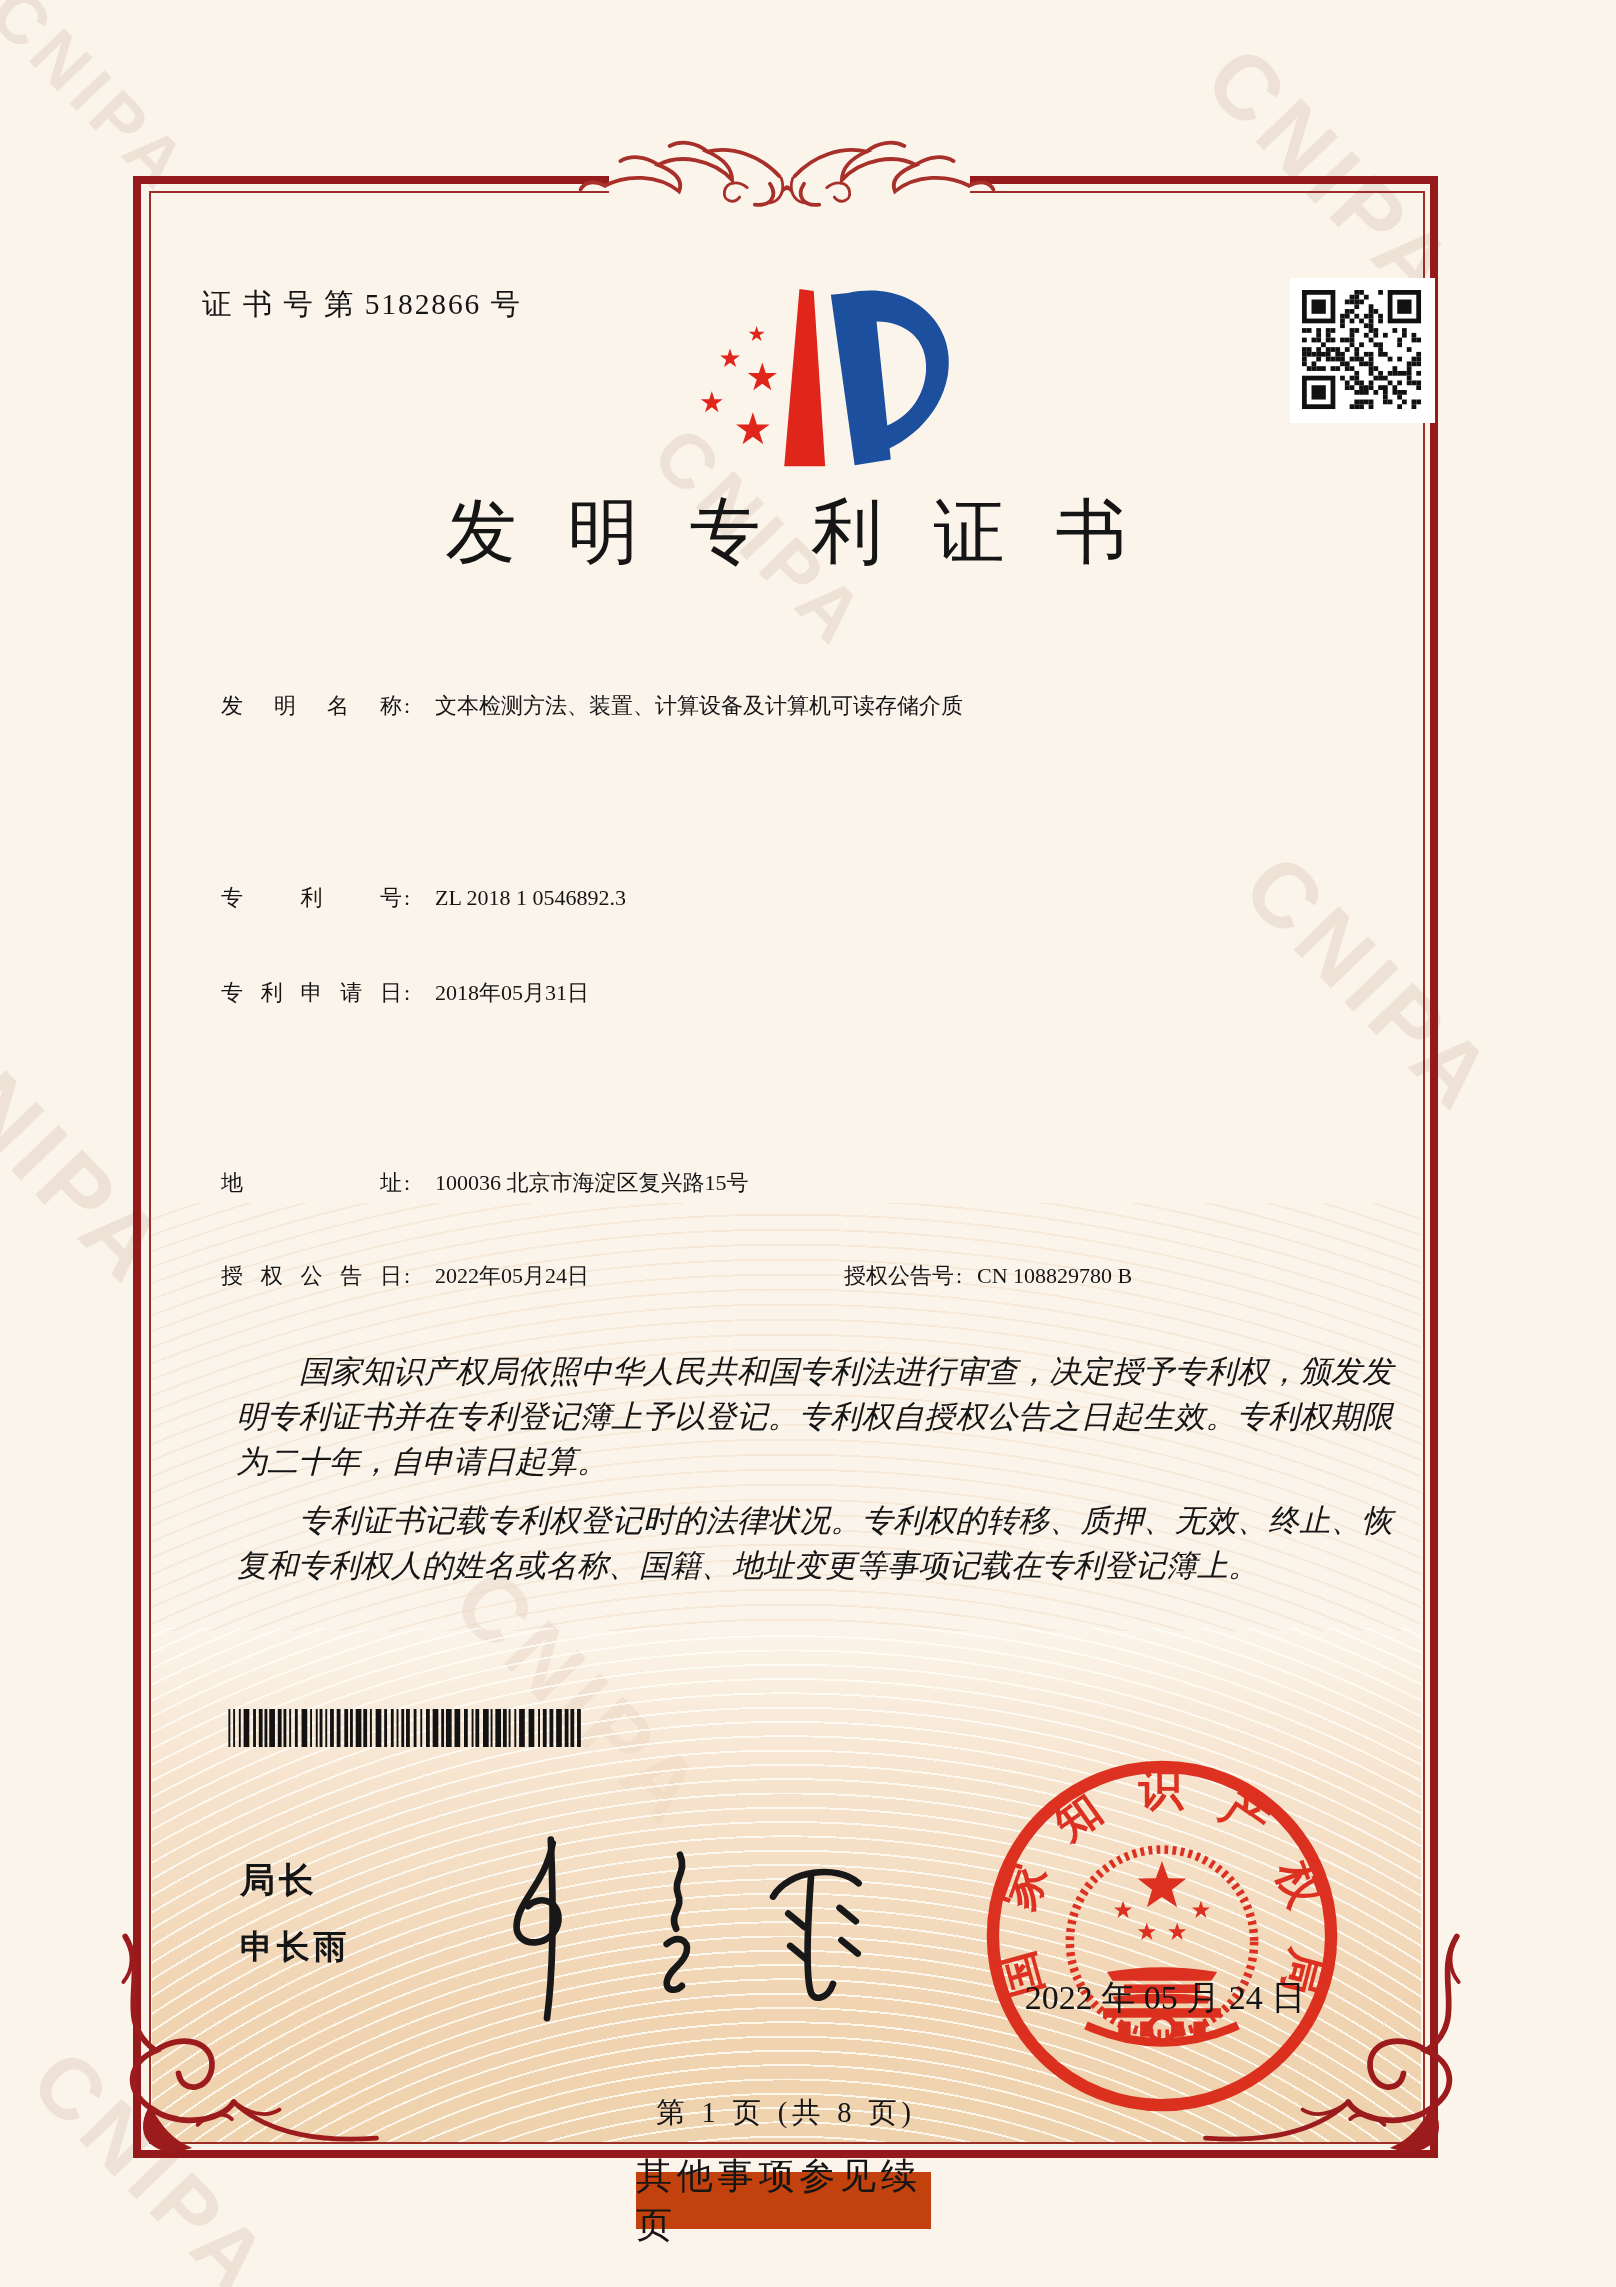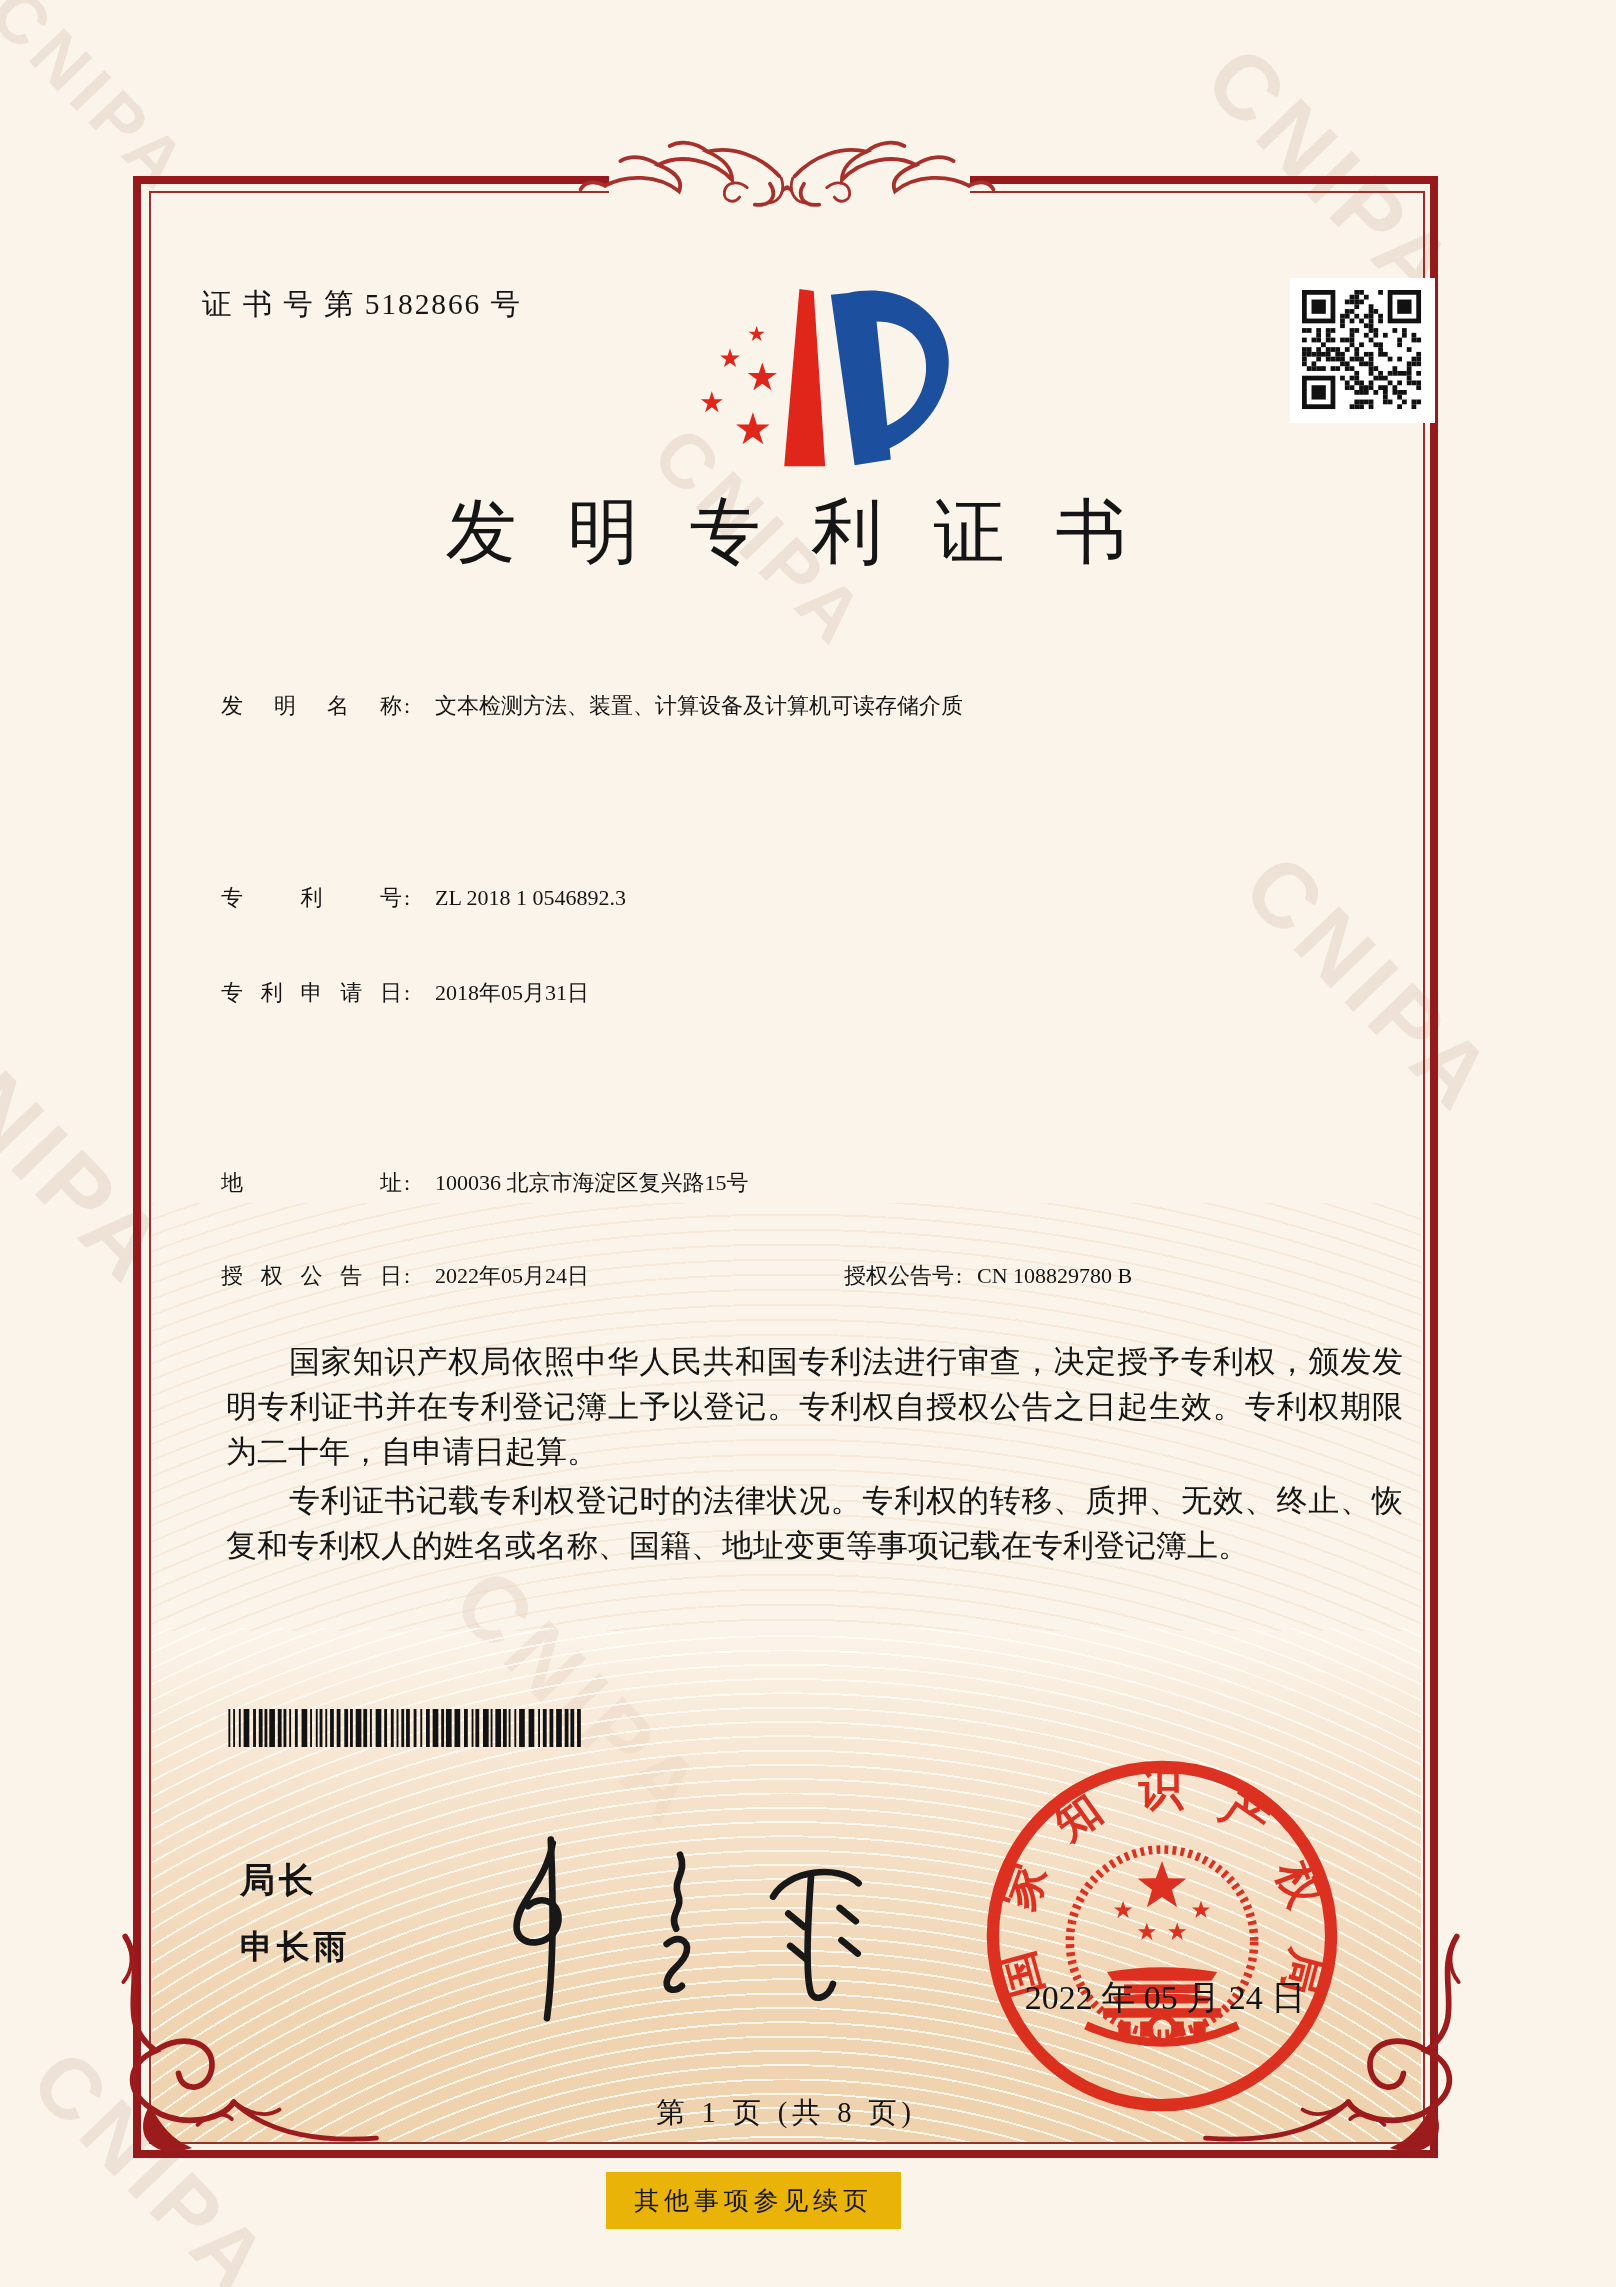--- a/index.html
+++ b/index.html
@@ -50,36 +50,36 @@
   .flabel{display:inline-block;width:181px;text-align:justify;text-align-last:justify;}
   .fcolon{display:inline-block;margin:0 25px 0 1.9px;}
   .r1{top:691px;}.r2{top:788px;}.r3{top:883px;}.r4{top:978px;}.r5{top:1071px;}.r6{top:1168px;}
   .r7{top:1261px;}
   .grant2{position:absolute;left:623px;top:0;white-space:nowrap;}
   .grant2 .fcolon{margin-right:15px;}
 
   
   .body-text{position:absolute;left:222px;top:1335px;width:1185px;
     font-size:31px;line-height:45px;text-align:justify;}
-  .body-text p{margin:4px;text-indent:63px;}
+  .body-text p{margin:14px;text-indent:63px;font-style:italic;}
 
   
   .barcode{position:absolute;left:228px;top:1709px;width:358px;height:38px;}
   .sig-title{position:absolute;left:240px;top:1857px;font-size:35px;
     font-family:"Liberation Sans",sans-serif;font-weight:600;letter-spacing:3.8px;}
   .sig-name{position:absolute;left:240px;top:1925px;font-size:33px;
     font-family:Liberation Serif, serif;font-weight:600;letter-spacing:3.8px;}
   .signature-svg{position:absolute;left:490px;top:1828px;}
   .seal-svg{position:absolute;left:972px;top:1746px;opacity:0.96;}
   .seal-date{position:absolute;left:989px;top:1975px;width:352px;text-align:center;
     font-size:34px;color:#141414;}
   .page-info{position:absolute;left:133px;top:2094px;width:1306px;text-align:center;
     font-size:28.5px;letter-spacing:4.8px;}
-  .note-box{position:absolute;left:606px;top:2172px;width:295px;height:57px;background:#eab308;
-    display:flex;align-items:center;justify-content:center;font-size:25px;letter-spacing:4.8px;}
+  .note-box{position:absolute;left:636px;top:2172px;width:295px;height:57px;background:#c2410c;
+    display:flex;align-items:center;justify-content:center;font-size:36px;letter-spacing:4.8px;}
 </style>
 </head>
 <body>
 
 <div class="page">
 
   <div class="wm wm1">CNIPA</div>
   <div class="wm wm2">CNIPA</div>
   <div class="wm wm3">CNIPA</div>
   <div class="wm wm4">CNIPA</div>

